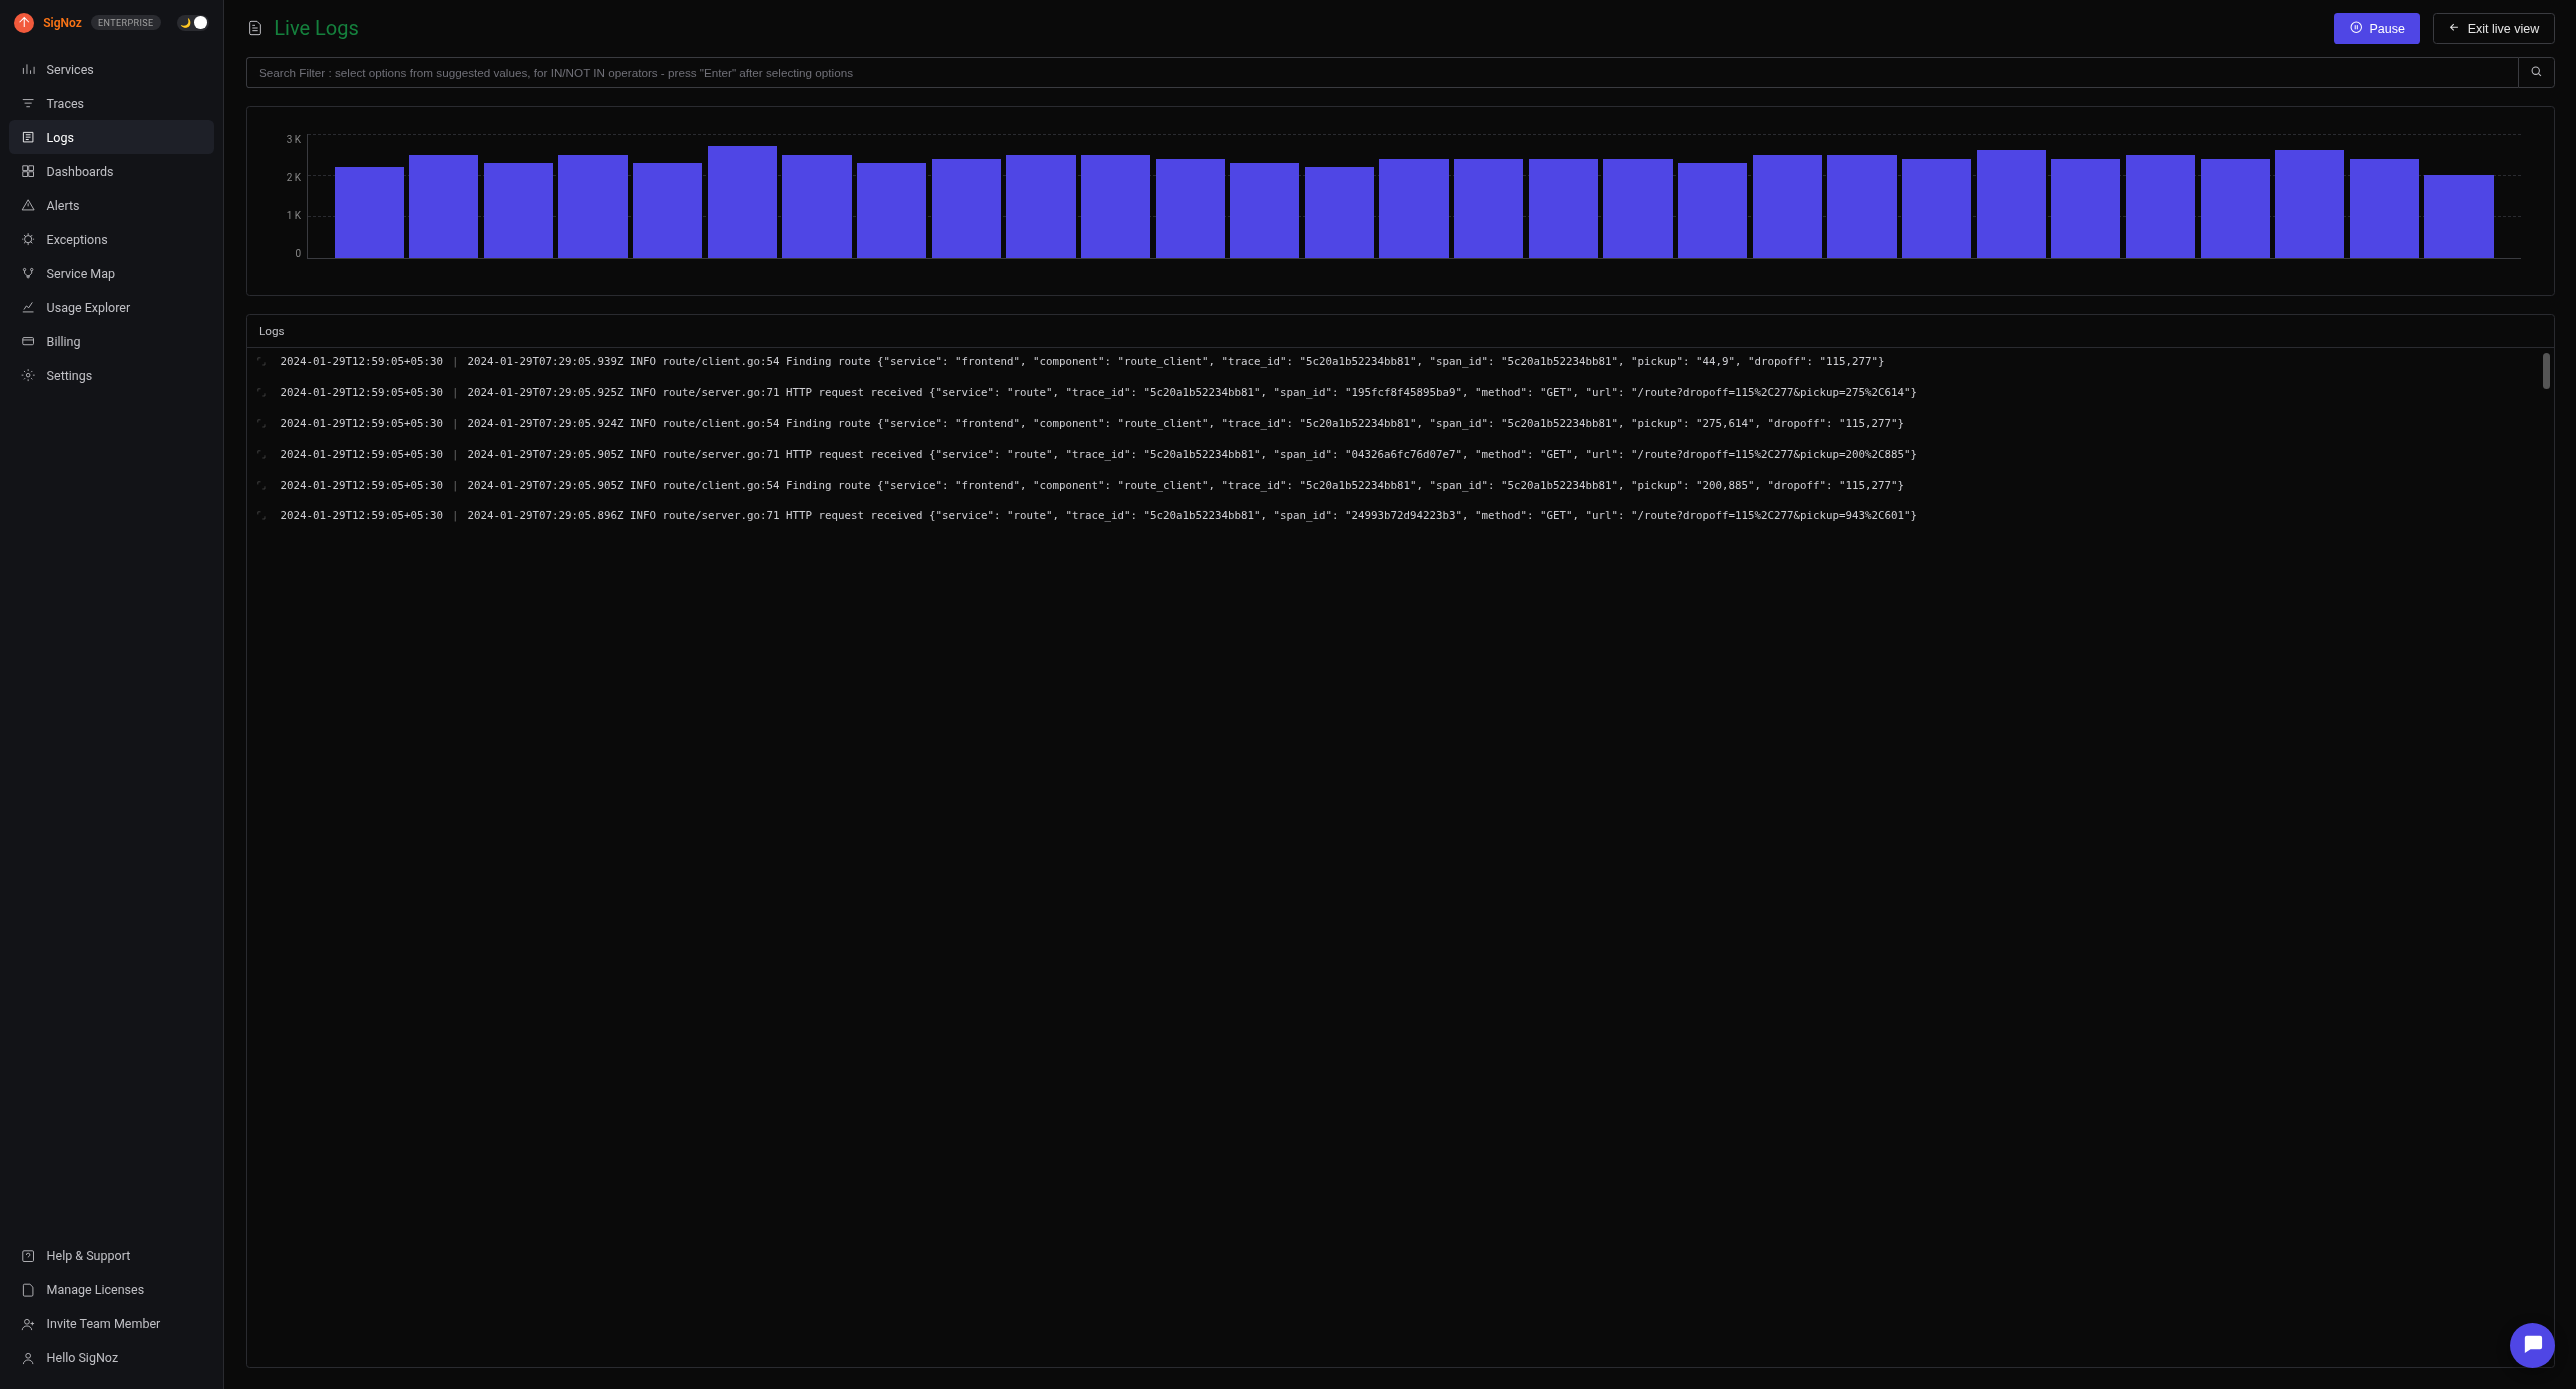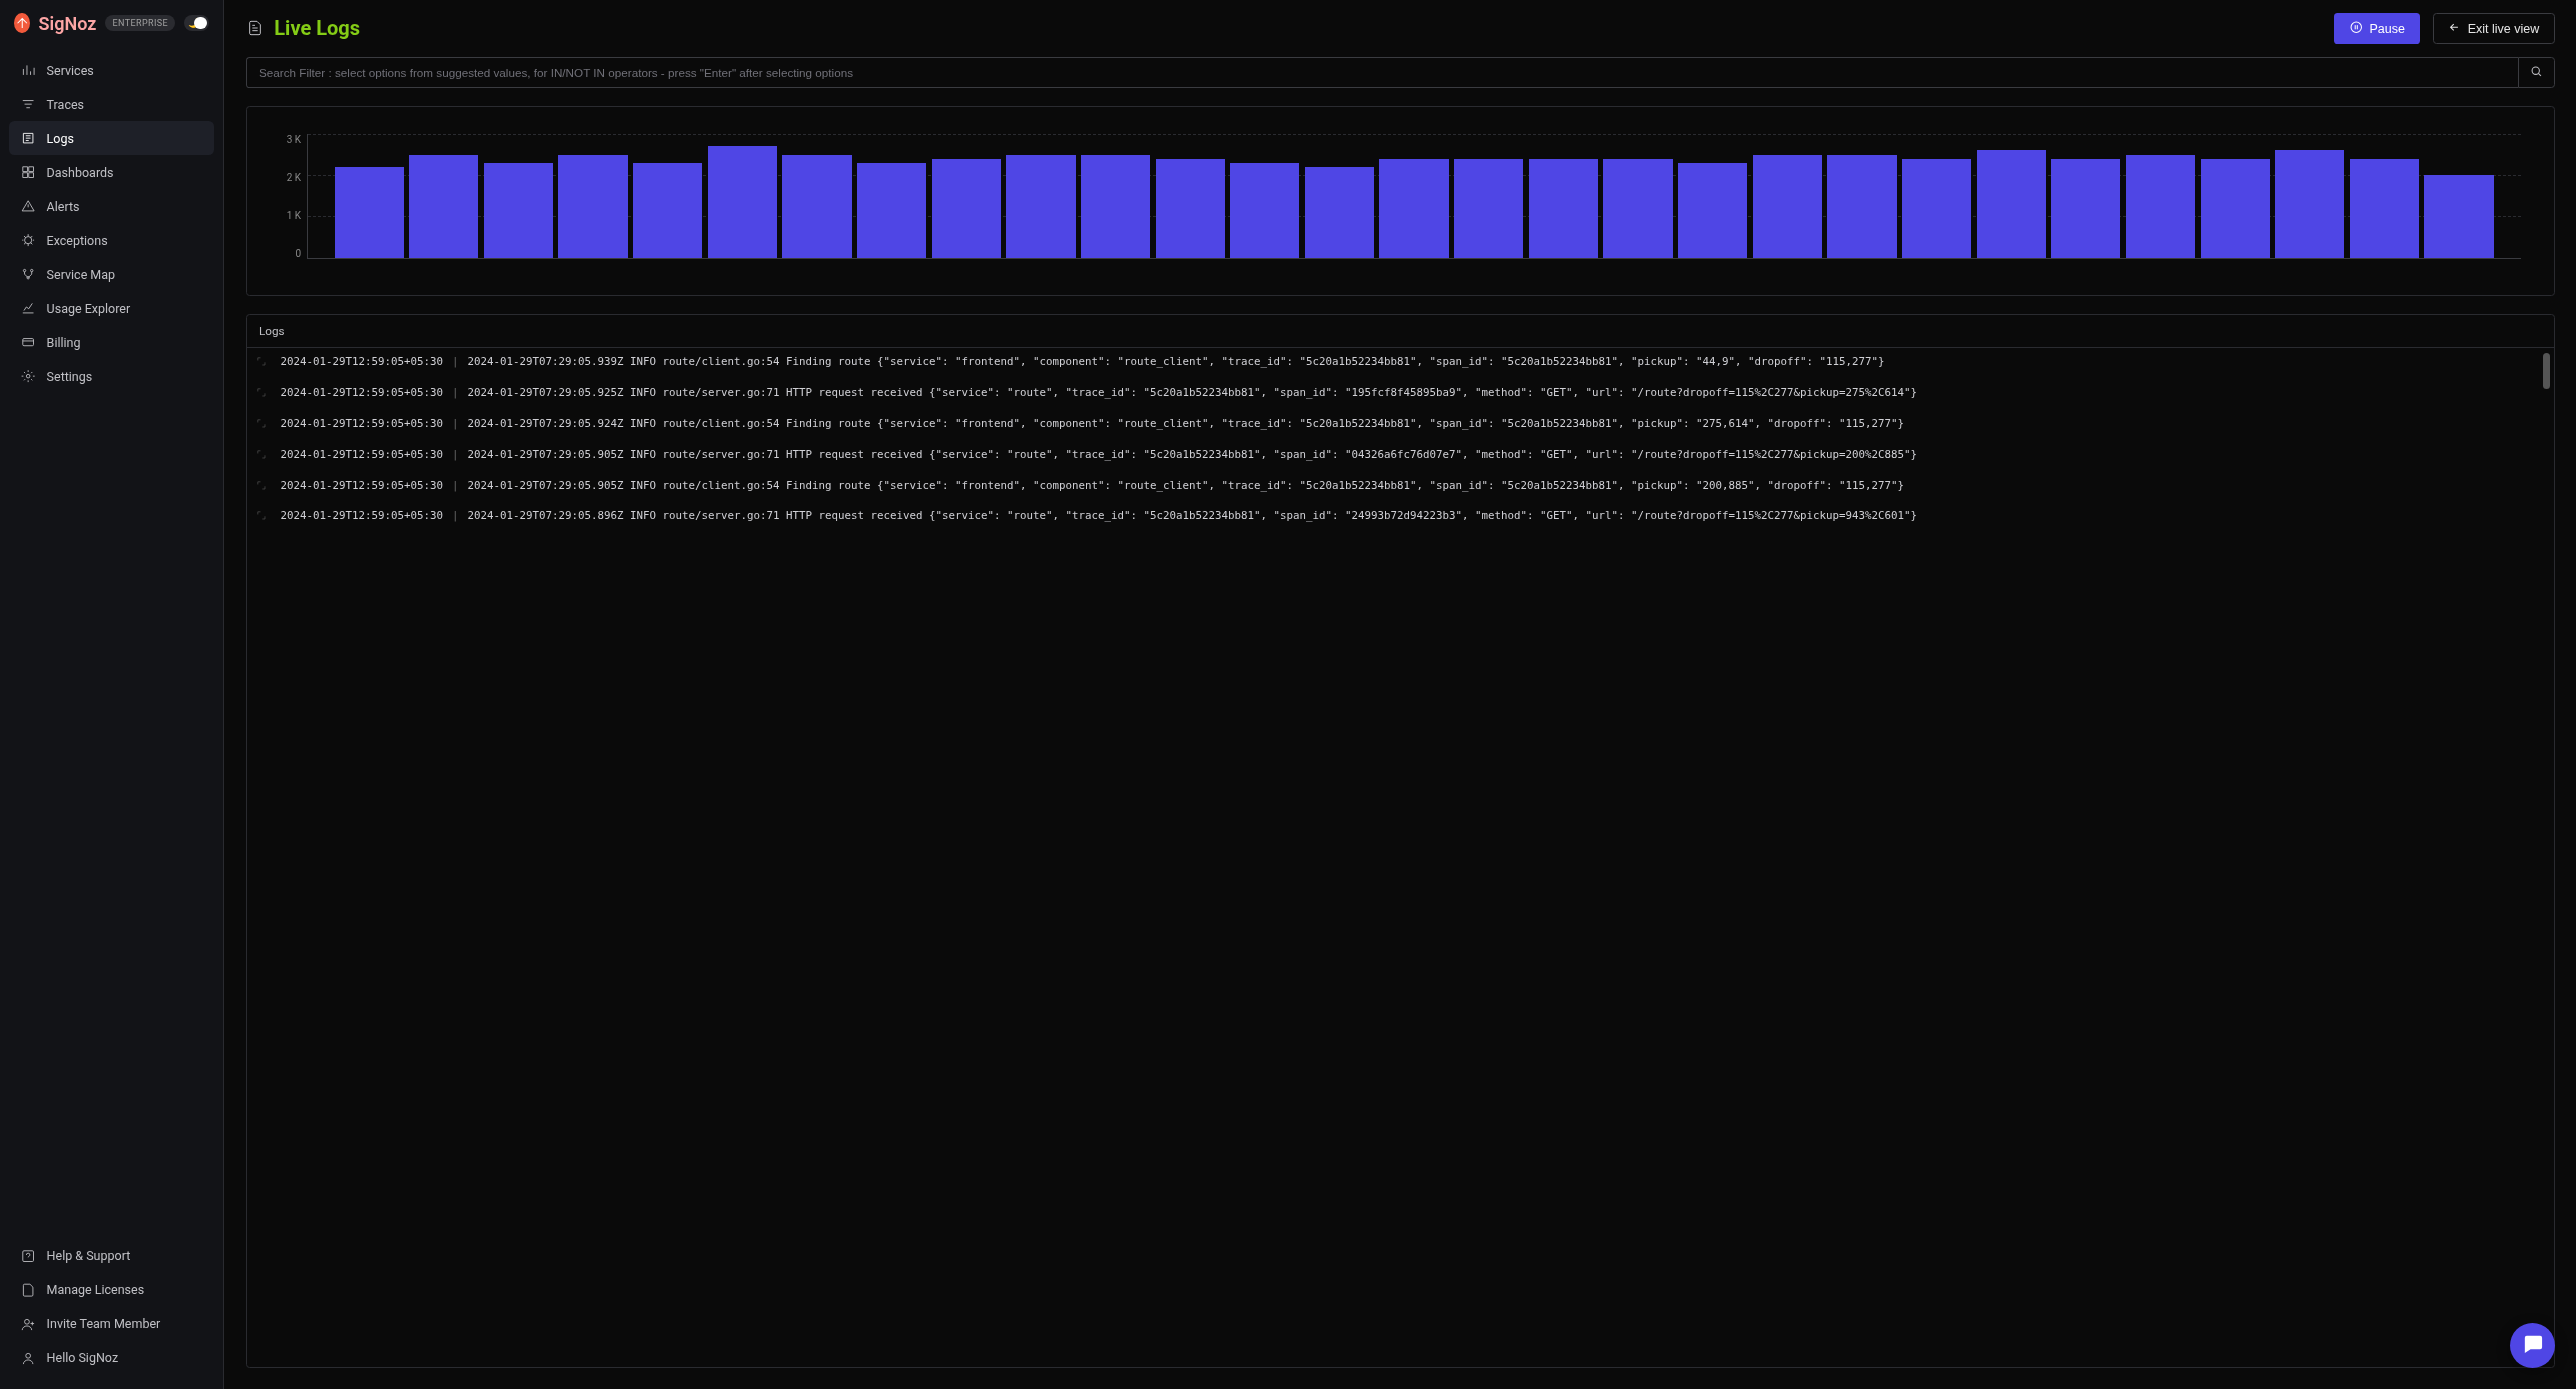--- a/index.html
+++ b/index.html
@@ -4,40 +4,40 @@
 <style>
 * { margin: 0; padding: 0; box-sizing: border-box; }
 body { font-family: -apple-system, BlinkMacSystemFont, "Segoe UI", Roboto, sans-serif; background: #0a0a0a; color: #e5e5e5; font-size: 12.5px; overflow: hidden; }
 .app { display: flex; height: 100vh; }
 
 
 .sidebar { width: 224px; background: #121317; border-right: 0.9px solid #2a2b30; display: flex; flex-direction: column; }
 .sidebar-header { display: flex; align-items: center; padding: 12.5px 14.3px; gap: 9px; }
 .logo { width: 20px; height: 20px; background: #f25a3c; border-radius: 50%; display: flex; align-items: center; justify-content: center; }
 .logo svg { width: 12.5px; height: 12.5px; }
-.brand { font-weight: 600; font-size: 18px; color: #fca5a5; }
+.brand { font-weight: 600; font-size: 12px; color: #f97316; }
 .badge { background: #2a2b30; color: #a0a0a0; font-size: 9px; padding: 2.7px 7.2px; border-radius: 9px; letter-spacing: 0.4px; }
 .toggle { width: 32px; height: 16px; background: #2a2b30; border-radius: 8px; position: relative; margin-left: auto; display: flex; align-items: center; }
 .toggle .moon { position: absolute; left: 3.6px; font-size: 9px; }
 .toggle .knob { position: absolute; right: 1.8px; width: 12.5px; height: 12.5px; background: #fff; border-radius: 50%; }
 
 .nav { flex: 1; padding: 7.2px 9px; overflow-y: auto; }
 .nav-item { display: flex; align-items: center; gap: 10.8px; padding: 9px 10.8px; border-radius: 5.4px; color: #c0c0c5; cursor: pointer; font-size: 12.5px; }
 .nav-item.active { background: #1e2028; color: #fff; }
 .nav-item .icon { width: 16px; height: 16px; display: flex; align-items: center; justify-content: center; flex-shrink: 0; }
 .nav-item svg { width: 14.3px; height: 14.3px; stroke: currentColor; fill: none; stroke-width: 1.5; }
 
 .nav-bottom { padding: 7.2px 9px 14.3px; border-top: 0.9px solid transparent; }
 
 
 .main { flex: 1; display: flex; flex-direction: column; overflow: hidden; }
 .topbar { display: flex; align-items: center; padding: 12.5px 21.5px; gap: 10.8px; }
 .page-icon { width: 18px; height: 18px; display: flex; align-items: center; justify-content: center; }
 .page-icon svg { width: 16px; height: 16px; stroke: #c0c0c5; fill: none; stroke-width: 1.5; }
-.page-title { font-size: 20px; font-weight: 700; color: #84cc16; }
+.page-title { font-size: 20px; font-weight: 400; color: #15803d; }
 .top-actions { margin-left: auto; display: flex; gap: 12.5px; }
 .btn { display: flex; align-items: flex-end; gap: 7.2px; padding: 7.2px 14.3px; border-radius: 3.6px; font-size: 12.5px; cursor: pointer; border: 0.9px solid transparent; }
 .btn-primary { background: #4F46E5; color: #fff; }
 .btn-secondary { background: transparent; border-color: #3a3b40; color: #e5e5e5; }
 .btn svg { width: 12.5px; height: 12.5px; }
 
 .content { flex: 1; padding: 0 21.5px 21.5px; overflow-y: auto; display: flex; flex-direction: column; gap: 18px; }
 
 .search-row { display: flex; gap: 0; }
 .search-input { flex: 1; background: transparent; border: 0.9px solid #3a3b40; padding: 8px 12.5px; color: #e5e5e5; font-size: 11.7px; border-radius: 3.6px 0 0 3.6px; border-right: none; }

